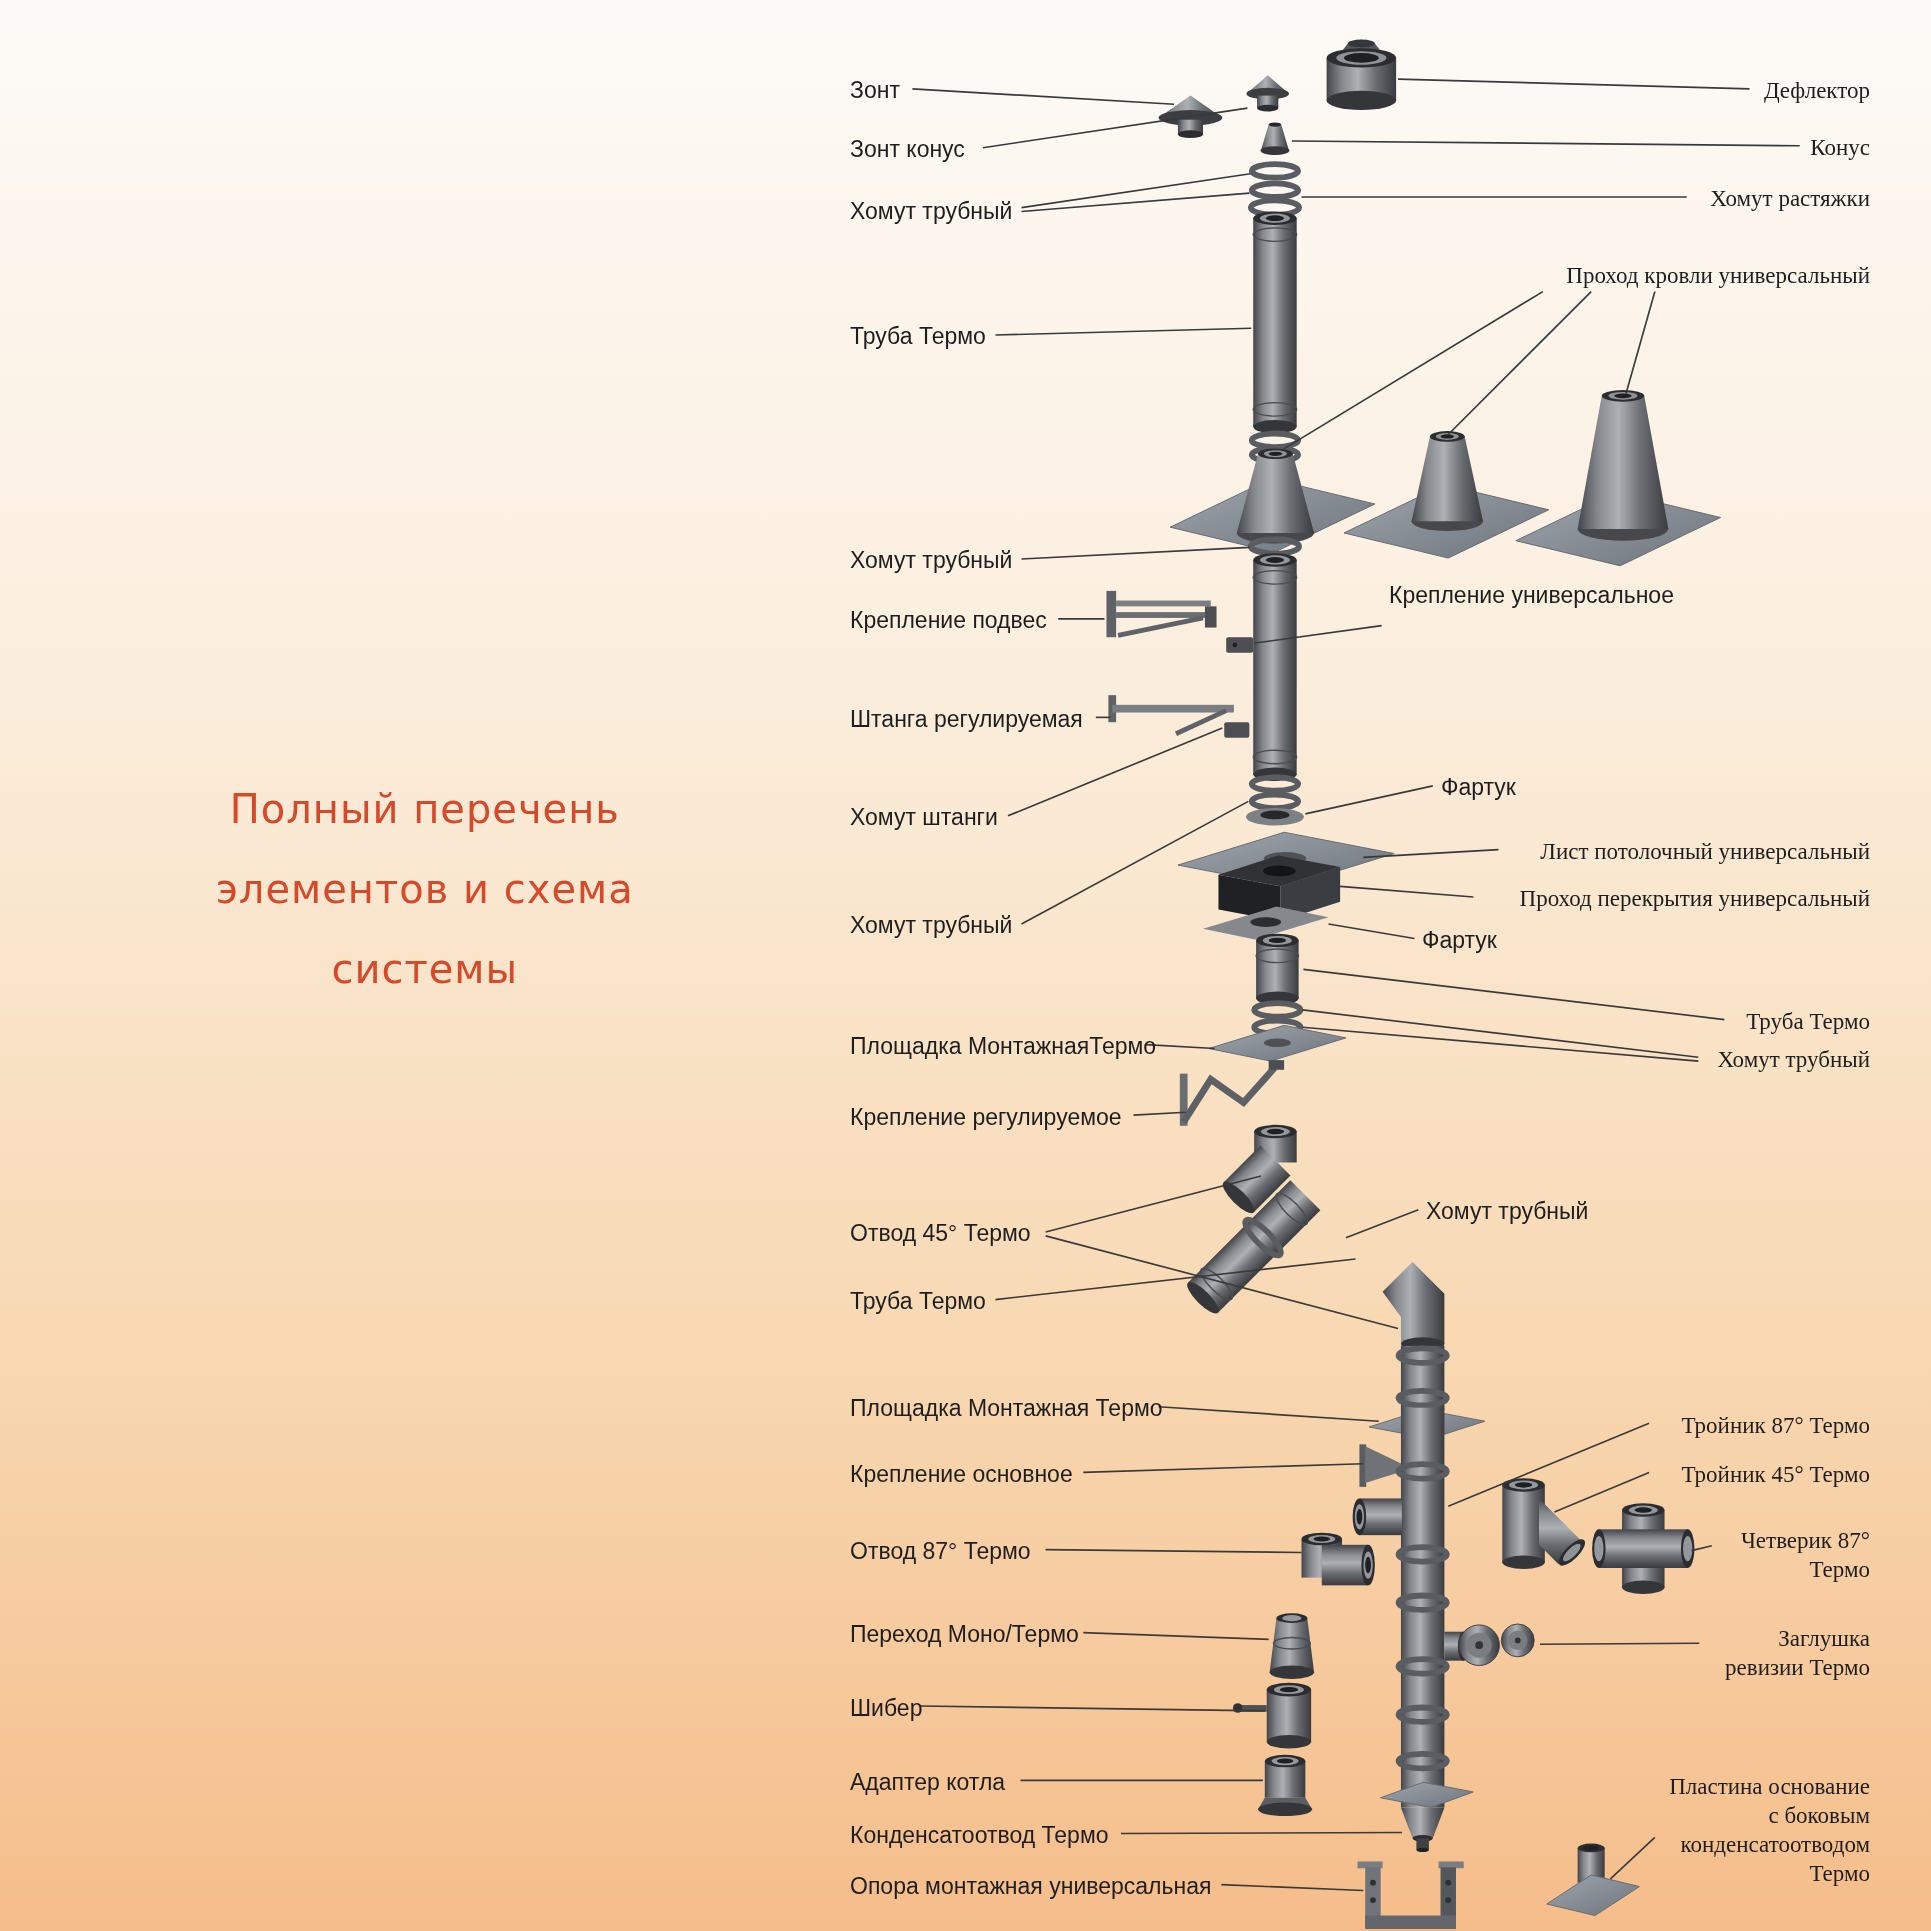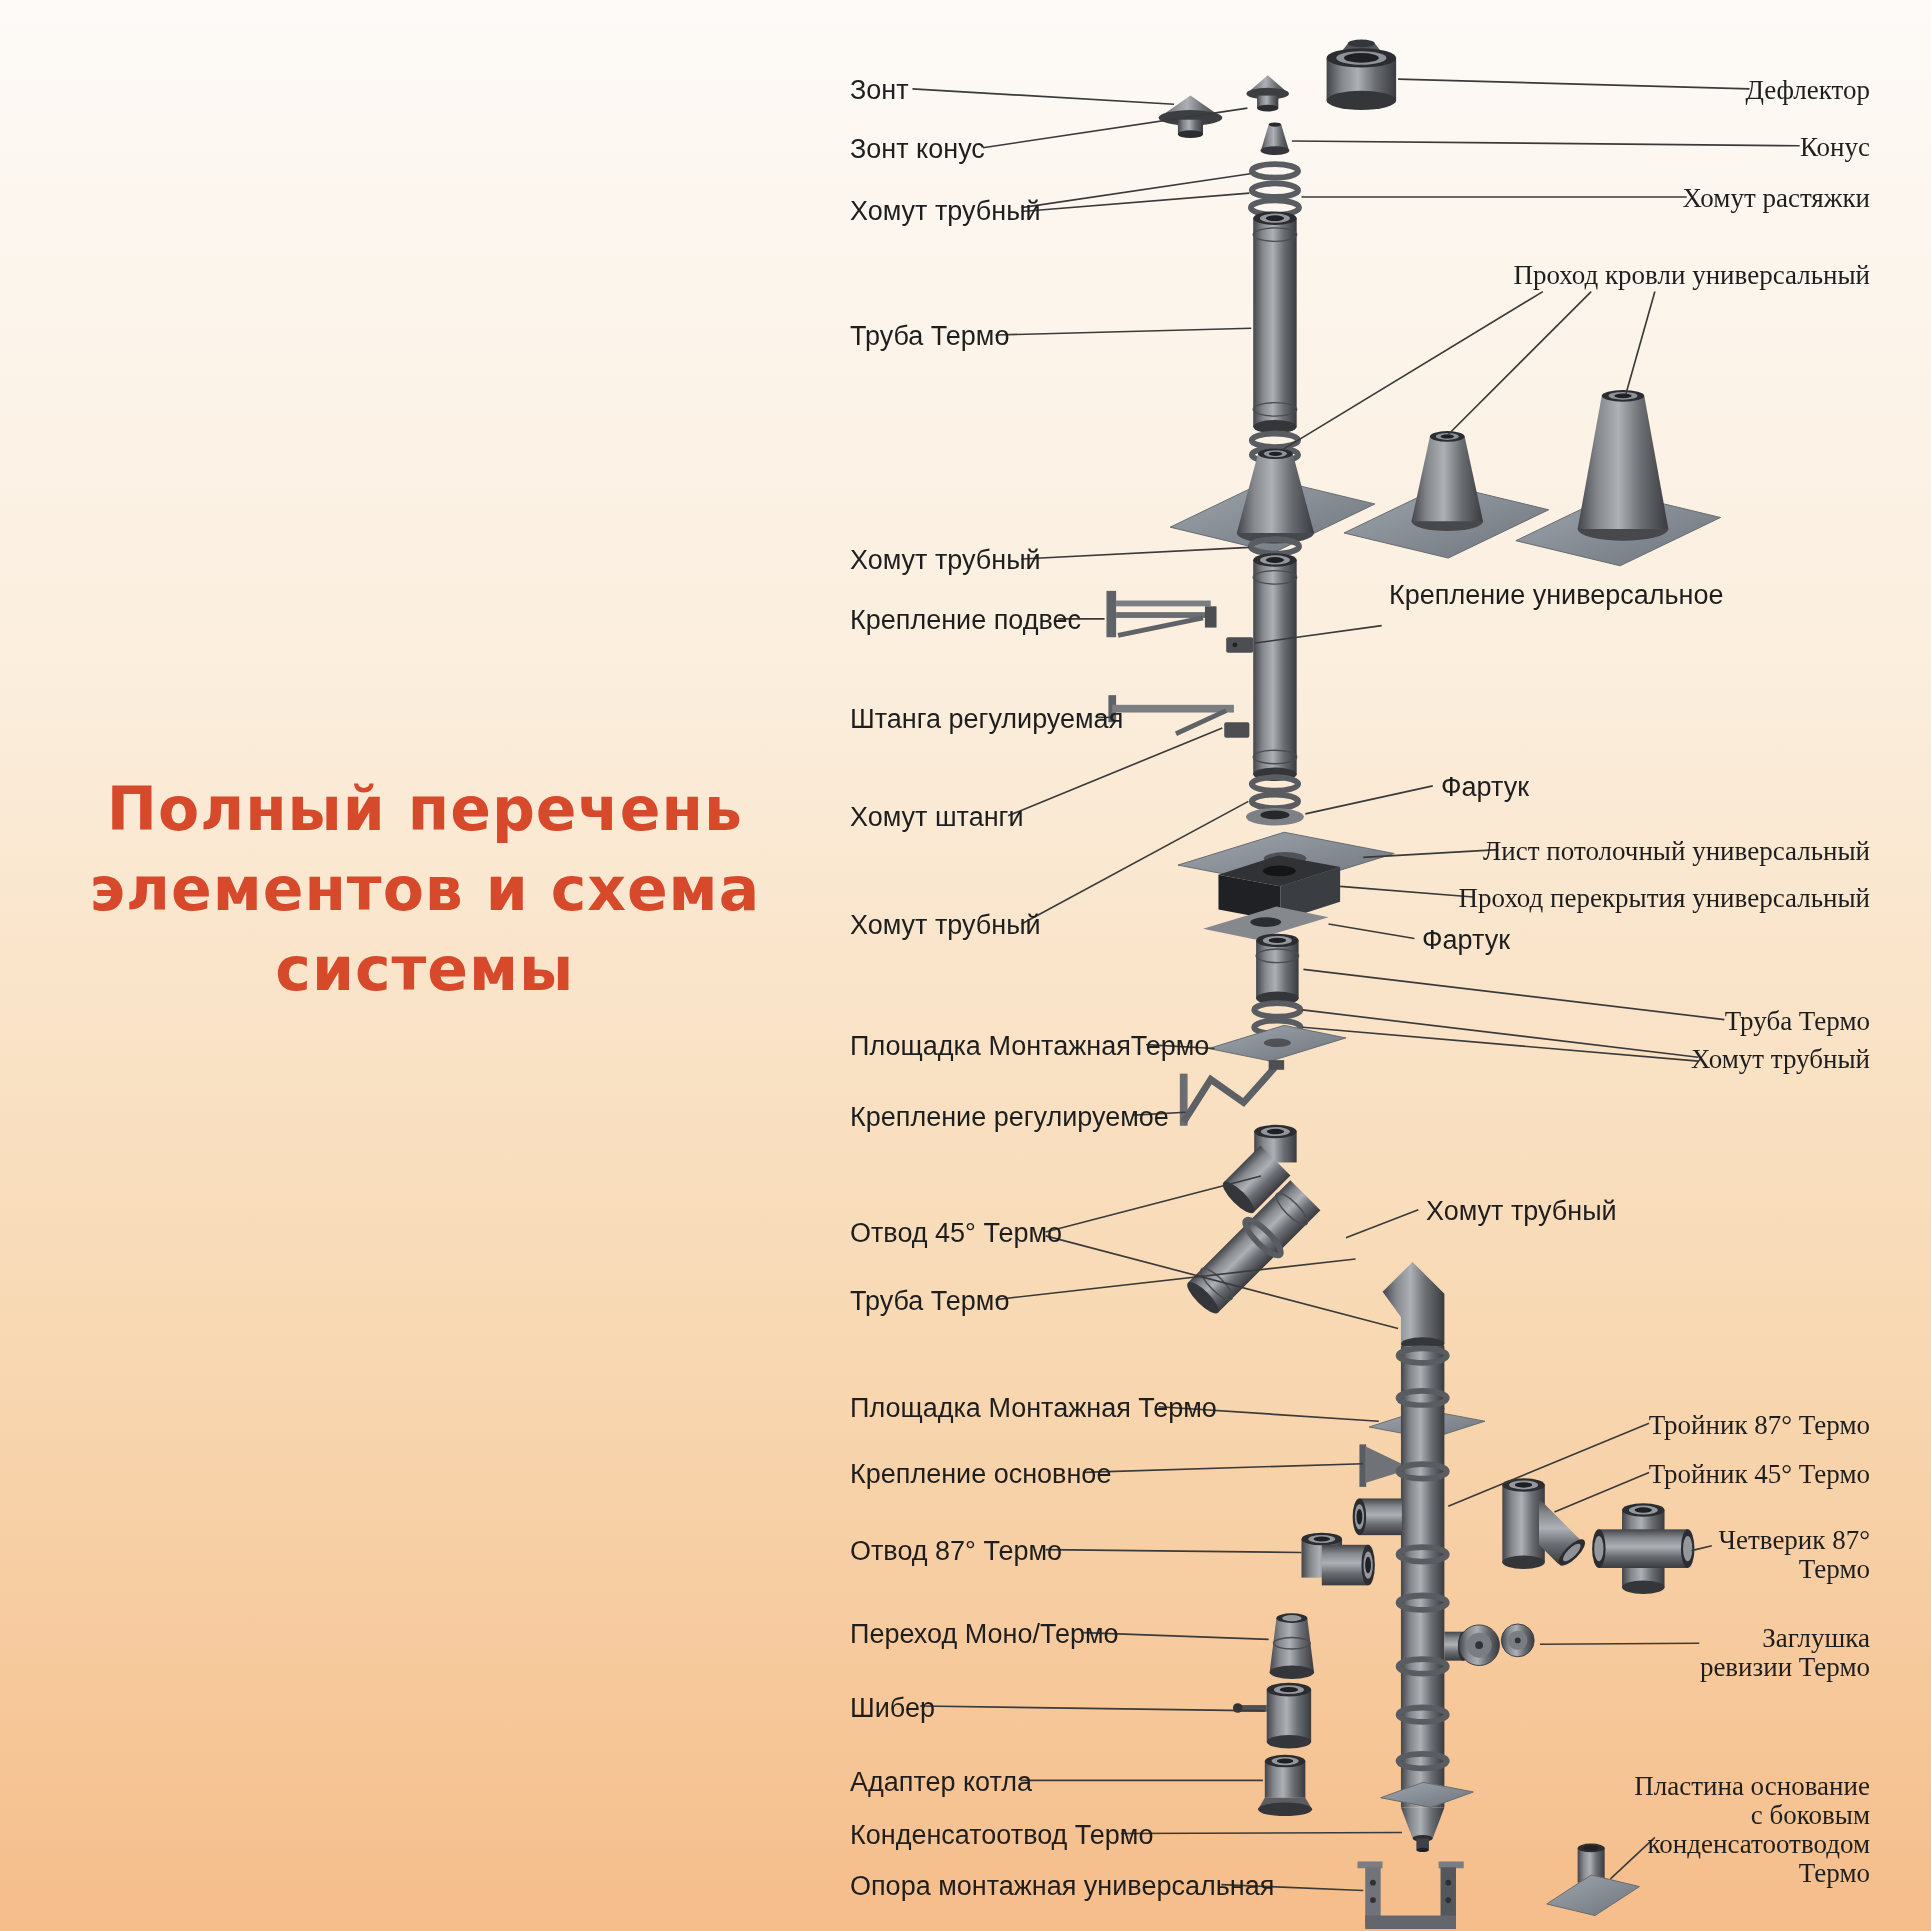--- a/index.html
+++ b/index.html
@@ -4,25 +4,25 @@
 <style>
   html,body{margin:0;padding:0;}
   .page{
     position:relative;width:1931px;height:1931px;overflow:hidden;
     background:linear-gradient(180deg,#fdfaf7 0%,#fbeedd 35%,#f8d8b2 70%,#f5bd8a 100%);
     font-family:"Liberation Sans",sans-serif;
   }
   .diagram-svg{position:absolute;left:0;top:0;width:1931px;height:1931px;}
   .title{
     position:absolute;left:19.3px;top:769px;width:811px;text-align:center;
-    font-family:"DejaVu Sans",sans-serif;font-weight:bold;font-size:60px;line-height:80px;
+    font-family:"DejaVu Sans",sans-serif;font-weight:normal;font-size:40px;line-height:80px;
     color:#d7492b;letter-spacing:1px;
   }
   .lbl{
-    position:absolute;font-size:27px;line-height:29px;color:#1e1e1e;white-space:pre-line;
+    position:absolute;font-size:23px;line-height:29px;color:#1e1e1e;white-space:pre-line;
   }
   .lbl.right{text-align:right;font-family:Liberation Serif, serif;}
   .ring{fill:none;stroke:#595c61;stroke-width:6;}
   .seam{fill:none;stroke:#4a4d51;stroke-width:1.5;}
   .leader{stroke:#3a3a3a;stroke-width:1.7;}
   .plate{stroke:#646a70;stroke-width:1;}
 </style>
 </head>
 <body>
 

